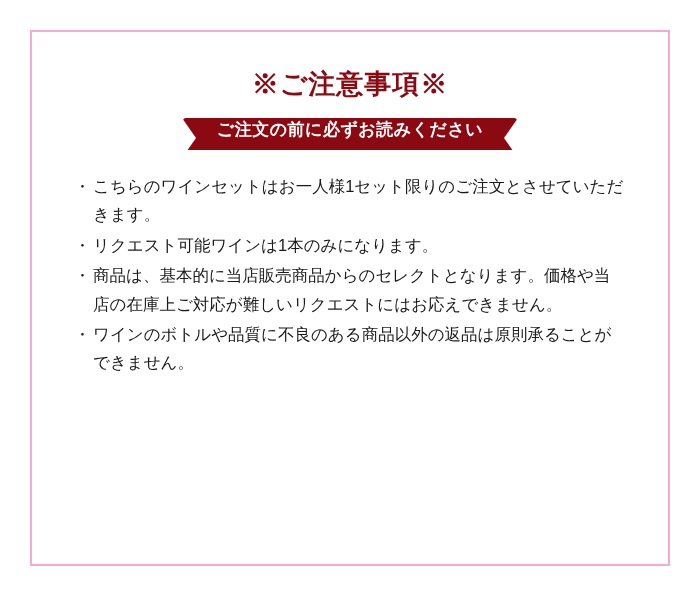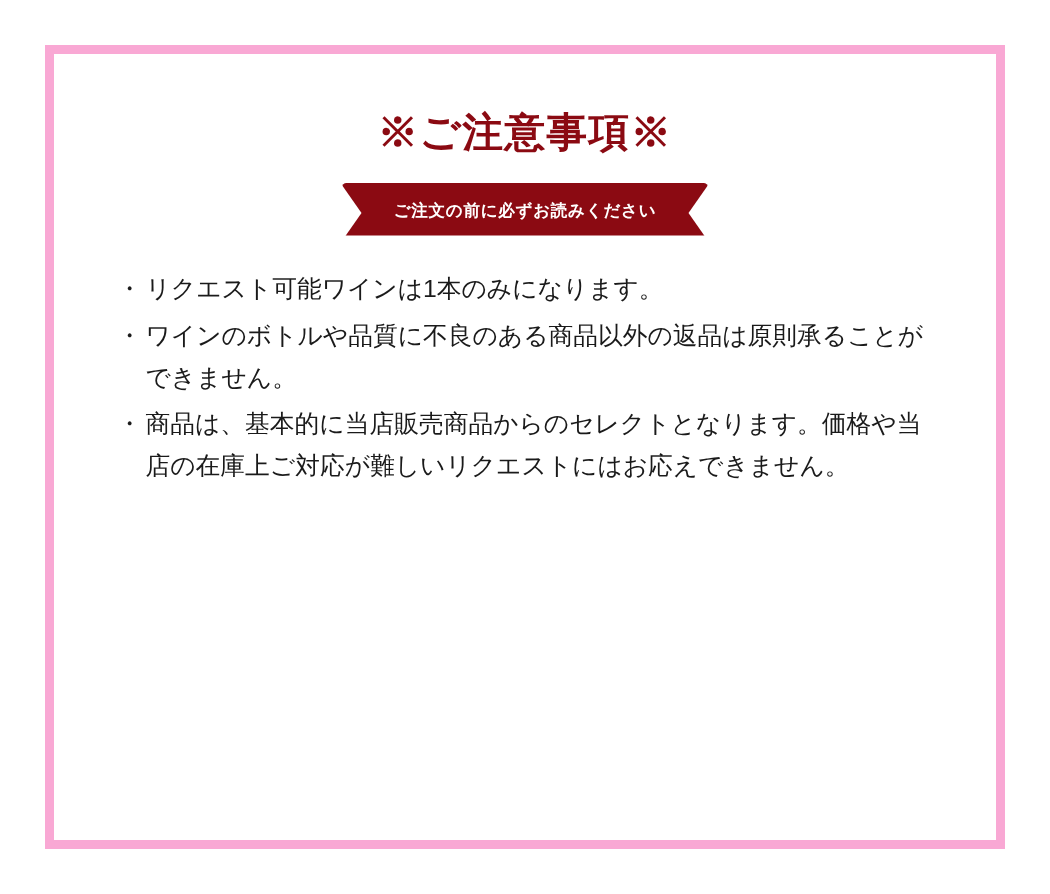--- a/index.html
+++ b/index.html
@@ -12,45 +12,45 @@
     background: #ffffff;
     font-family: "Liberation Sans", sans-serif;
   }
   .notice-frame {
     position: absolute;
     left: 30px;
     top: 30px;
     width: 640px;
     height: 536px;
     box-sizing: border-box;
-    border: 6px solid #f9a8d4;
+    border: 2px solid #f9a8d4;
     background: #ffffff;
   }
   .notice-title {
     text-align: center;
     color: #8b0a12;
     font-size: 27px;
     font-weight: bold;
     letter-spacing: 1px;
     margin-top: 36px;
     line-height: 1.2;
   }
   .ribbon-wrap {
     display: flex;
     justify-content: center;
     margin-top: 18px;
   }
   .ribbon {
     position: relative;
     background: #8b0a12;
     color: #ffffff;
-    font-size: 11px;
+    font-size: 17px;
     font-weight: bold;
     letter-spacing: 0.5px;
-    padding: 13px 34px 10px 34px;
+    padding: 3px 34px 10px 34px;
     line-height: 1.1;
     border-radius: 3px;
   }
   .ribbon::before,
   .ribbon::after {
     content: "";
     position: absolute;
     top: 0;
     width: 0;
     height: 0;
@@ -95,18 +95,19 @@
 
 <div class="notice-frame">
 
   <div class="notice-title">※ご注意事項※</div>
 
   <div class="ribbon-wrap">
     <div class="ribbon">ご注文の前に必ずお読みください</div>
   </div>
 
   <ul class="body-list">
+    <li class="body-item">こちらのワインセットはお一人様1セット限りのご注文とさせていただきます。</li>
     <li class="body-item">リクエスト可能ワインは1本のみになります。</li>
+    <li class="body-item">商品は、基本的に当店販売商品からのセレクトとなります。価格や当店の在庫上ご対応が難しいリクエストにはお応えできません。</li>
     <li class="body-item">ワインのボトルや品質に不良のある商品以外の返品は原則承ることができません。</li>
-    <li class="body-item">商品は、基本的に当店販売商品からのセレクトとなります。価格や当店の在庫上ご対応が難しいリクエストにはお応えできません。</li>
   </ul>
 
 </div>
 
 </body></html>

